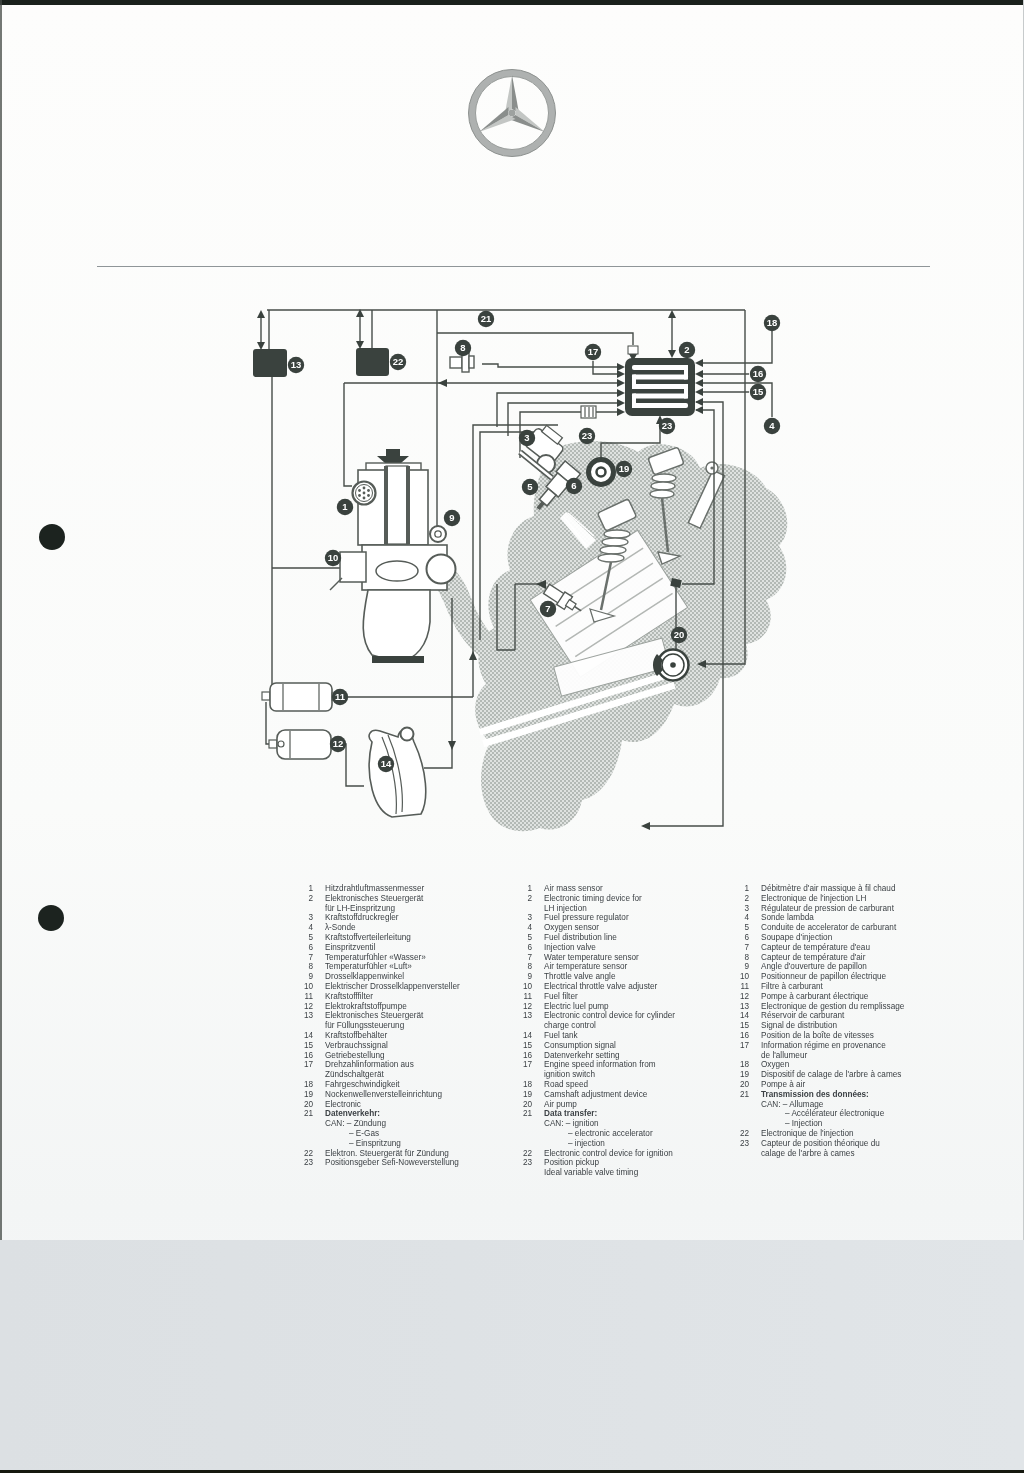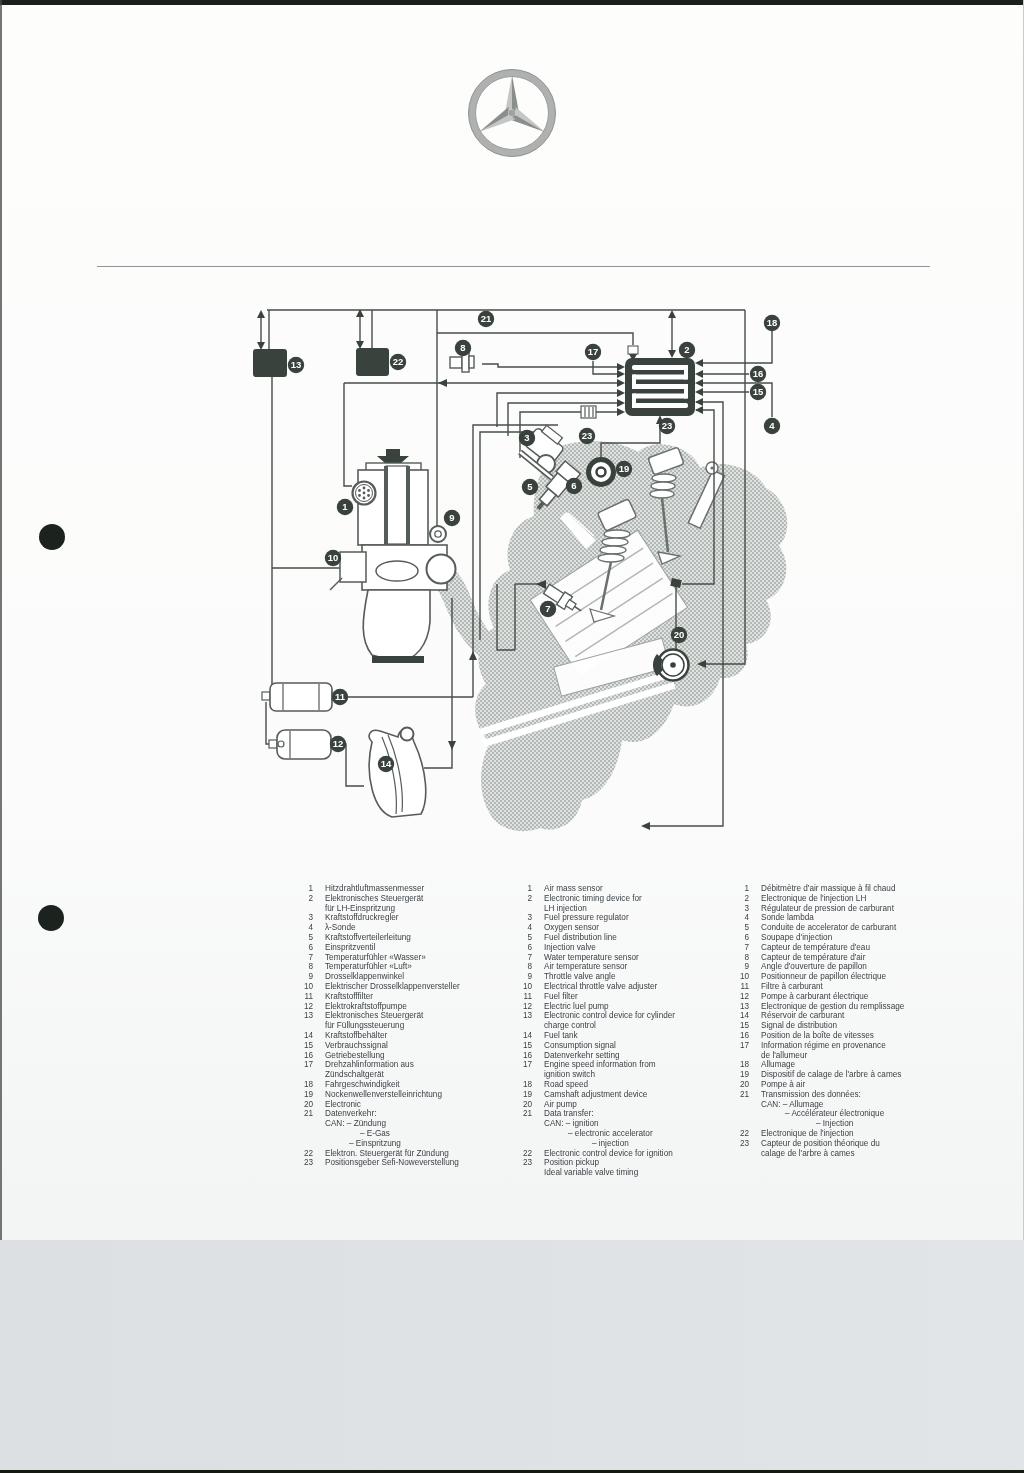--- a/index.html
+++ b/index.html
@@ -14,22 +14,22 @@
   .logo{position:absolute;left:468px;top:69px;width:88px;height:88px;}
   .punch{position:absolute;width:26px;height:26px;border-radius:50%;background:#1c231f;}
   #punch1{left:39px;top:524px;}
   #punch2{left:38px;top:905px;}
   .diagram{position:absolute;left:240px;top:295px;width:575px;height:555px;}
   .legend-col{position:absolute;top:884px;width:228px;color:#3d4246;font-size:8.2px;line-height:9.8px;}
   #legend-de{left:297px;} #legend-en{left:516px;} #legend-fr{left:733px;}
   .leg-item{display:flex;align-items:flex-start;}
   .leg-num{width:16px;text-align:right;flex:none;}
   .leg-text{margin-left:12px;}
-  .lnb{font-weight:normal;}
-  .ind{padding-left:24px;text-align:center;}
+  .lnb{font-weight:bold;}
+  .ind{padding-left:24px;}
   .footer-band{position:absolute;left:0;top:1240px;width:100%;height:233px;
                background:linear-gradient(90deg,#dce0e3 0%,#dee2e5 45%,#e1e5e8 100%);}
 </style>
 </head>
 <body>
 
 <div class="page">
   <div class="topbar"></div>
   <div class="leftedge"></div>
   <div class="rightedge"></div>
@@ -804,21 +804,21 @@
       <div class="leg-item">
         <span class="leg-num">17</span>
         <div class="leg-text">
           <div>Information régime en provenance</div>
           <div>de l'allumeur</div>
         </div>
       </div>
       <div class="leg-item">
         <span class="leg-num">18</span>
         <div class="leg-text">
-          <div>Allumage</div>
+          <div>Oxygen</div>
         </div>
       </div>
       <div class="leg-item">
         <span class="leg-num">19</span>
         <div class="leg-text">
           <div>Dispositif de calage de l'arbre à cames</div>
         </div>
       </div>
       <div class="leg-item">
         <span class="leg-num">20</span>

